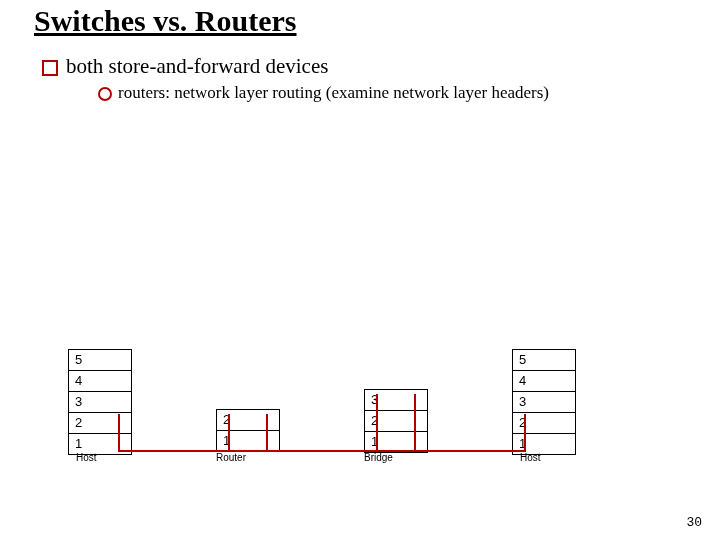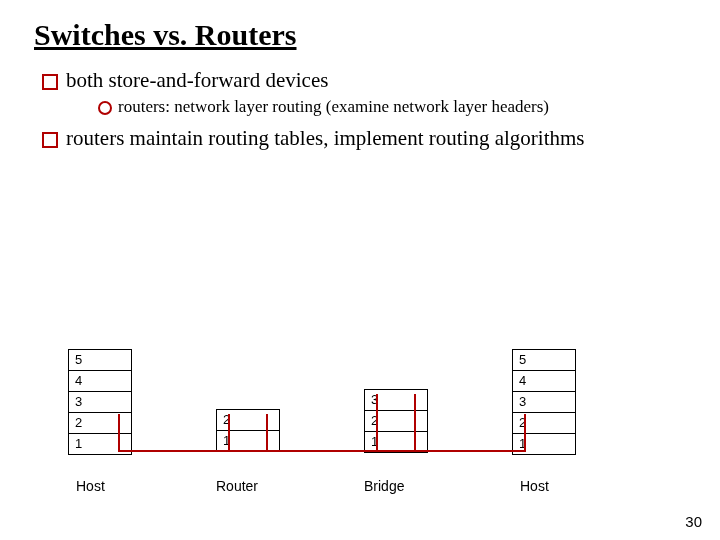--- a/index.html
+++ b/index.html
@@ -1,45 +1,44 @@
 <!DOCTYPE html>
 <html><head>
 <meta charset="utf-8">
 <style>
   html,body{margin:0;padding:0}
   body{width:720px;height:540px;background:#fff;font-family:"Comic Sans MS","Comic Sans",cursive;color:#000;position:relative}
-  .slide{padding:18px 34px 0 34px}
+  .slide{padding:4px 34px 0 34px}
   .title{font-size:30px;font-weight:bold;text-decoration:underline;margin:0 0 16px 0}
   ul.top{list-style:none;margin:0 0 0 6px;padding:0}
   ul.top>li{position:relative;padding-left:26px;font-size:21px;line-height:1.2;margin-bottom:4px}
   ul.top>li::before{content:"";position:absolute;left:2px;top:6px;width:12px;height:12px;border:2px solid #b00000;background:#fff}
   ul.sub{list-style:none;margin:4px 0 8px 30px;padding:0}
   ul.sub>li{position:relative;padding-left:22px;font-size:17px;line-height:1.2;margin-bottom:3px}
   ul.sub>li::before{content:"";position:absolute;left:2px;top:4px;width:10px;height:10px;border:2px solid #b00000;border-radius:50%;background:#fff}
   
   .diag{position:absolute;left:68px;top:350px;width:584px;height:150px;font-family:Arial,Helvetica,sans-serif}
   .stack{position:absolute;top:0}
   .stack .box{border:1px solid #000;width:56px;height:20px;line-height:20px;font-size:13px;text-align:left;padding-left:6px;margin-top:-1px;background:#fff}
-  .lbl{position:absolute;top:128px;font-size:14px;text-align:right}
+  .lbl{position:absolute;top:102px;font-size:10px;text-align:right}
   .line{position:absolute;background:#b00000}
-  .pagenum{position:absolute;right:18px;bottom:10px;font-size:15px;font-family:Liberation Sans, sans-serif}
+  .pagenum{position:absolute;right:18px;bottom:10px;font-size:13px;font-family:Liberation Mono, monospace}
 </style>
 </head>
 <body>
 
 <div class="slide">
   <h1 class="title">Switches vs. Routers</h1>
   <ul class="top">
     <li>
       <span>both store-and-forward devices</span>
       <ul class="sub">
         <li>routers: network layer routing (examine network layer headers)</li>
       </ul>
     </li>
-    <li>routers maintain routing tables, implement routing algorithms</li>
   </ul>
 </div>
 
 <div class="diag">
 
   <div class="stack" style="left:0;top:0">
     <div class="box">5</div>
     <div class="box">4</div>
     <div class="box">3</div>
     <div class="box">2</div>

